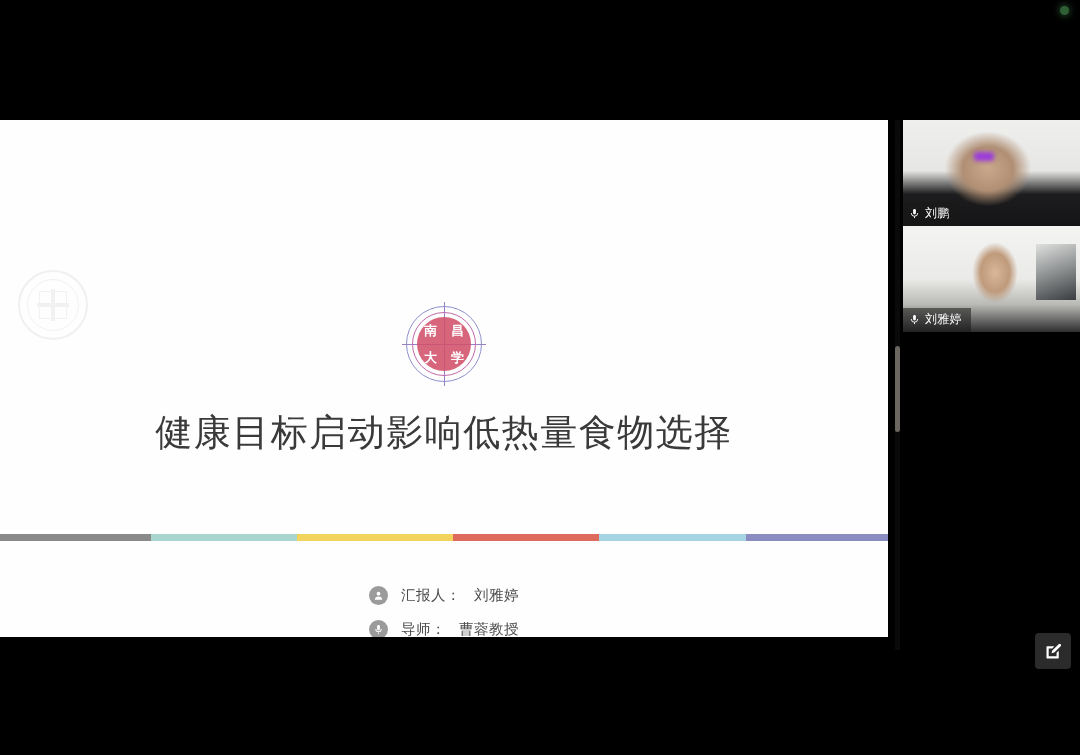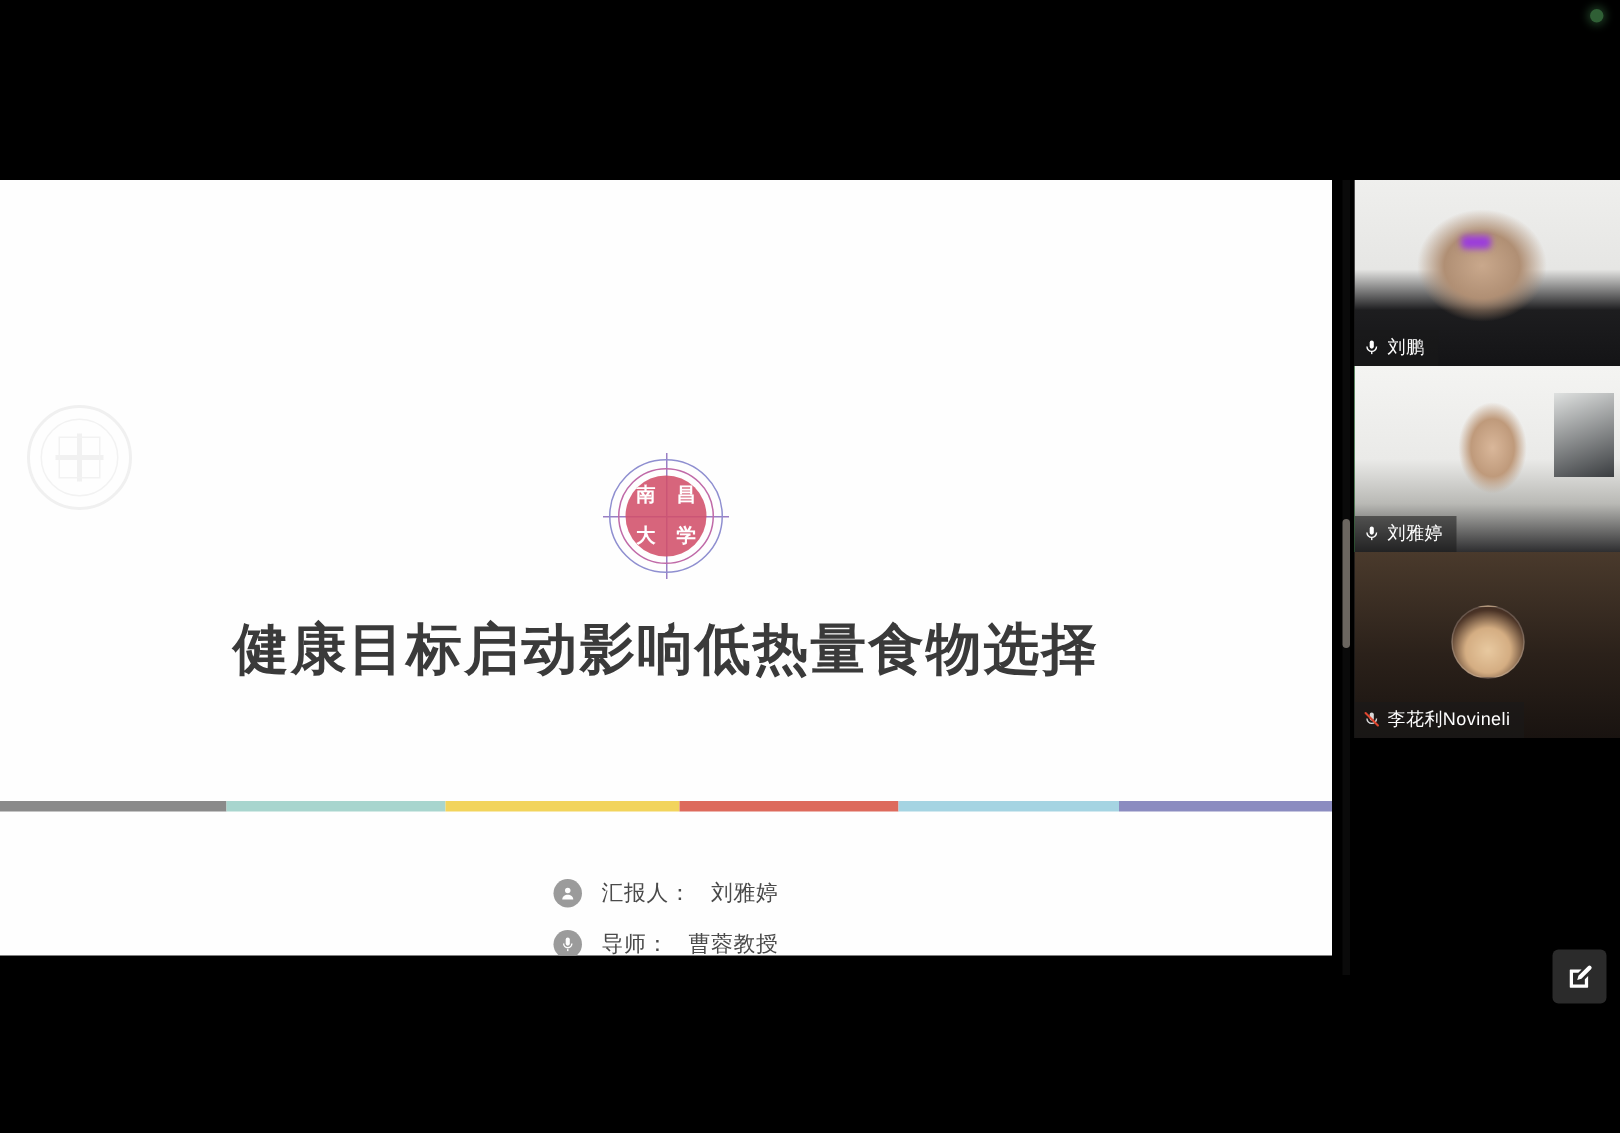--- a/index.html
+++ b/index.html
@@ -82,21 +82,21 @@
     align-items:center; justify-items:center;
     font-family:"DejaVu Serif", serif; font-weight:700;
     overflow:hidden;
   }
 
   
   .slide-title{
     position:absolute; left:0; right:0; top:288px;
     text-align:center;
     font-size:37px; letter-spacing:1.5px;
-    color:#3a3a3a; font-weight:700;
+    color:#3a3a3a; font-weight:400;
     font-family:"Liberation Sans", sans-serif;
   }
 
   
   .divider{
     position:absolute; left:0; top:414px;
     width:888px; height:7px; display:flex;
   }
   .divider span{ display:block; height:100%; }
 
@@ -117,21 +117,21 @@
   }
   .meta-icon svg{ width:11px; height:11px; fill:#fff; }
 
   
   .video-rail{
     position:absolute; left:903px; top:120px;
     width:177px; height:530px;
     display:flex; flex-direction:column;
   }
   .tile{
-    position:relative; width:177px; height:124px; overflow:hidden;
+    position:relative; width:177px; height:106px; overflow:hidden;
     background:#2a2a2a;
   }
   .tile.active{ outline:2px solid #3aa34a; outline-offset:-2px; }
 
   
   .feed{ position:absolute; inset:0; }
   .feed-1{ background:
       radial-gradient(ellipse 60px 52px at 48% 46%,#c9a88c 0%,#b08f74 42%,transparent 72%),
       linear-gradient(180deg,#efefed 0%,#e6e6e4 48%,#1d1d1f 70%,#141416 100%);
   }
@@ -287,32 +287,20 @@
         <svg viewBox="0 0 24 24">
           <rect x="9" y="2" width="6" height="12" rx="3" fill="#fff"></rect>
           <path d="M5 11a7 7 0 0 0 14 0" fill="none" stroke="#fff" stroke-width="2"></path>
           <rect x="11" y="18" width="2" height="4" fill="#fff"></rect>
         </svg>
         <span>刘雅婷</span>
       </div>
     </div>
 
 
-    <div class="tile">
-      <div class="feed feed-5"></div>
-      <div class="avatar-circle"></div>
-      <div class="name-tag">
-        <svg viewBox="0 0 24 24">
-          <rect x="9" y="2" width="6" height="12" rx="3" fill="#d8d8d8"></rect>
-          <path d="M5 11a7 7 0 0 0 14 0" fill="none" stroke="#d8d8d8" stroke-width="2"></path>
-          <path d="M3 3l18 18" stroke="#e0462f" stroke-width="3" stroke-linecap="round"></path>
-        </svg>
-        <span>李花利Novineli</span>
-      </div>
-    </div>
 
   </div>
 
   <div class="annotate-btn">
     <svg viewBox="0 0 24 24">
       <path d="M4 6h9l-2.5 2.5H6.5v9h9v-4L18 11v8.5a.5.5 0 0 1-.5.5h-13a.5.5 0 0 1-.5-.5v-13A.5.5 0 0 1 4.5 6z" fill="#ffffff"></path>
       <path d="M20.2 3.6a1.6 1.6 0 0 0-2.3 0l-7.3 7.3-.9 3.2 3.2-.9 7.3-7.3a1.6 1.6 0 0 0 0-2.3z" fill="#ffffff"></path>
     </svg>
   </div>
 

